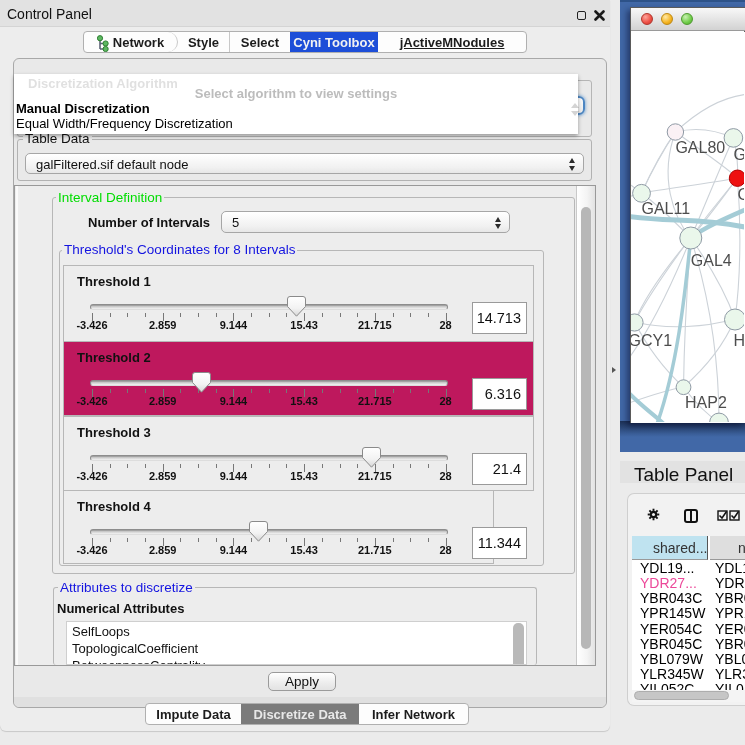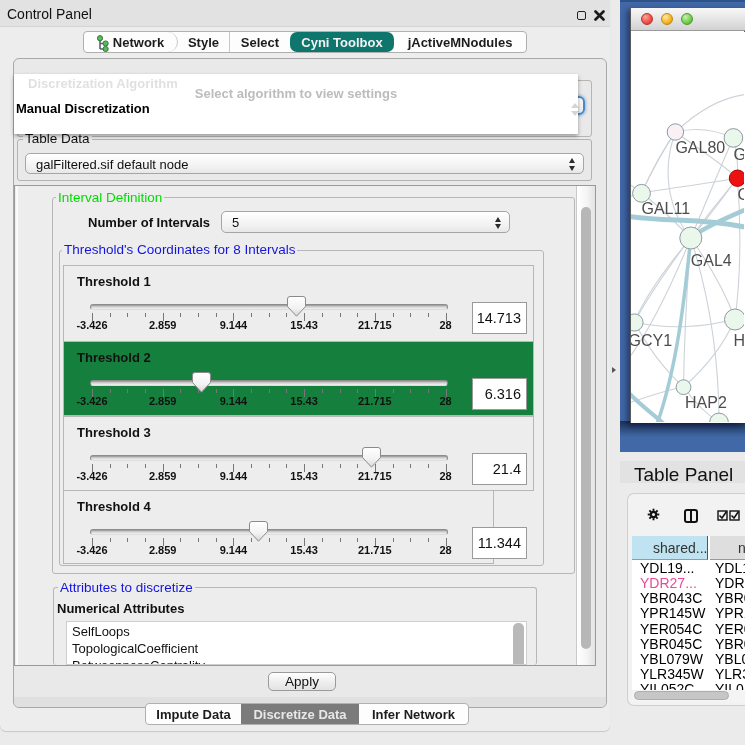--- a/index.html
+++ b/index.html
@@ -31,22 +31,22 @@
     <div style="width:94px; display:flex; align-items:center; justify-content:center; border-right:1px solid #c8c8c8;border-radius:10px;">
       <svg width="12" height="17" viewBox="0 0 12 17" style="margin-right:4px; margin-top:2px;">
         <path d="M3,4 V14 M3,8.5 H7.5 M3,14 H7.5" fill="none" stroke="#5a6273" stroke-width="1.6"></path>
         <circle cx="3" cy="3.2" r="2.6" fill="#5cb860" stroke="#2f7d33" stroke-width="1"></circle>
         <circle cx="8.6" cy="8.5" r="2.6" fill="#5cb860" stroke="#2f7d33" stroke-width="1"></circle>
         <circle cx="8.6" cy="14" r="2.6" fill="#5cb860" stroke="#2f7d33" stroke-width="1"></circle>
       </svg>
       Network</div>
     <div style="width:52px; display:flex; align-items:center; justify-content:center; border-right:1px solid #c8c8c8;">Style</div>
     <div style="width:60px; display:flex; align-items:center; justify-content:center;">Select</div>
-    <div style="width:104px; display:flex; align-items:center; justify-content:center; background:#0f766e; color:#f2f2f2;border-radius:7px;">Cyni Toolbox</div>
-    <div style="flex:1; display:flex; align-items:center; justify-content:center;">jActiveMNodules</div>
+    <div style="width:88px; display:flex; align-items:center; justify-content:center; background:#1d4ed8; color:#f2f2f2;">Cyni Toolbox</div>
+    <div style="flex:1; display:flex; align-items:center; justify-content:center;text-decoration:underline;">jActiveMNodules</div>
   </div>
 
   <div class="groupbox" style="left:17px; top:80px; width:575px; height:57px; border-color:#b5b5b5;"></div>
 
   <div class="abs" style="left:24px; top:96px; width:561px; height:19px; border-radius:6px; background:linear-gradient(#fdfdfd,#ececec); border:2.5px solid #4d86c2; box-shadow:0 0 3px 1px rgba(125,170,215,0.8);"></div>
 
   <div class="groupbox" style="left:17px; top:139px; width:575px; height:42px;"></div>
   <div class="grouptitle" style="left:23px; top:132px; color:#111;">Table Data</div>
   <div class="combo" style="left:25px; top:153px; width:559px; height:21px;">
     <div style="padding:3px 0 0 10px;">galFiltered.sif default node</div>
@@ -110,21 +110,21 @@
             <linearGradient id="th0" x1="0" y1="0" x2="0" y2="1">
       <stop offset="0" stop-color="#ffffff"></stop>
               <stop offset="0.6" stop-color="#f2f2f2"></stop>
               <stop offset="1" stop-color="#d5d5d5"></stop>
             </linearGradient>
           </defs>
     <path d="M3,0.5 L16,0.5 Q18.5,0.5 18.5,3 L18.5,10.5 L9.5,20.2 L0.5,10.5 L0.5,3 Q0.5,0.5 3,0.5 Z" fill="url(#th0)" stroke="#8a8a8a" stroke-width="1"></path>
   </svg>
   <div class="abs" style="left:408px; top:36px; width:55px; height:32px; background:#fff; border:1px solid #9a9a9a; font-size:14.5px; color:#111; text-align:right; line-height:30px; padding-right:5px;">14.713</div>
 </div>
-<div class="abs" style="left:63px; top:341px; width:471px; height:75px; border:1px solid #b7b7b7; background:#15803d;">
+<div class="abs" style="left:63px; top:341px; width:471px; height:75px; border:1px solid #b7b7b7; background:#be185d;">
   <div class="abs" style="left:13px; top:8px; font-size:13px; font-weight:bold; color:#111;">Threshold 2</div>
   <div class="abs" style="left:26px; top:38px; width:358px; height:6px; border-radius:3px; background:linear-gradient(#909090,#cdcdcd 40%,#f3f3f3); border:0.5px solid #8d8d8d; border-bottom-color:#dddddd;"></div>
   <div class="abs" style="left:28.0px; top:47px; width:1px; height:8px; background:#777;"></div>
   <div class="abs" style="left:45.7px; top:47px; width:1px; height:4px; background:#777;"></div>
   <div class="abs" style="left:63.4px; top:47px; width:1px; height:4px; background:#777;"></div>
   <div class="abs" style="left:81.0px; top:47px; width:1px; height:4px; background:#777;"></div>
   <div class="abs" style="left:98.7px; top:47px; width:1px; height:8px; background:#777;"></div>
   <div class="abs" style="left:116.4px; top:47px; width:1px; height:4px; background:#777;"></div>
   <div class="abs" style="left:134.1px; top:47px; width:1px; height:4px; background:#777;"></div>
   <div class="abs" style="left:151.7px; top:47px; width:1px; height:4px; background:#777;"></div>
@@ -261,20 +261,21 @@
     <div style="flex:1; display:flex; align-items:center; justify-content:center;">Infer Network</div>
   </div>
 </div>
 
 <div class="abs" style="left:14px; top:74px; width:564px; height:60px; background:#ffffff; box-shadow:0 2px 4px rgba(0,0,0,0.35); z-index:30;">
   <div class="abs" style="left:14px; top:2px; font-size:13px; font-weight:bold; color:rgba(100,100,100,0.20);">Discretization Algorithm</div>
   <div class="abs" style="left:0; top:12px; width:564px; text-align:center; font-size:13px; font-weight:bold; color:#bcbcbc;">Select algorithm to view settings</div>
   <div class="abs" style="left:557px; top:29px; width:0; height:0; border-left:4px solid transparent; border-right:4px solid transparent; border-bottom:5px solid rgba(60,60,60,0.22);"></div>
   <div class="abs" style="left:557px; top:37px; width:0; height:0; border-left:4px solid transparent; border-right:4px solid transparent; border-top:5px solid rgba(60,60,60,0.22);"></div>
   <div class="abs" style="left:2px; top:27px; font-size:13px; font-weight:bold; color:#000;">Manual Discretization</div>
+  <div class="abs" style="left:2px; top:42px; font-size:13px; color:#000;">Equal Width/Frequency Discretization</div>
 </div>
 
 <div class="abs" style="left:612px; top:367px; width:0; height:0; border-left:4px solid #555; border-top:3px solid transparent; border-bottom:3px solid transparent;"></div>
 
 <div class="abs" style="left:620px; top:0; width:125px; height:452px; background:#4168a7; border-top:2px solid #2d5288; overflow:hidden;">
   <div class="abs" style="left:0px; top:419px; width:125px; height:16px; background:linear-gradient(rgba(8,18,42,0.65), rgba(8,18,42,0.0));"></div>
 
   <div class="abs" style="left:10px; top:5px; width:115px; height:416px; border:1px solid #5a5a5a; box-shadow: -3px 3px 6px rgba(0,0,30,0.45); background:#fff;">
     <div class="abs" style="left:0; top:0; width:114px; height:23px; background:linear-gradient(#f8f8f8,#d2d2d2); border-bottom:1px solid #9a9a9a;">
       <div class="abs" style="left:10px; top:5px; width:12px; height:12px; border-radius:6px; background:radial-gradient(circle at 35% 30%, #fca49b, #ee4e43 60%, #c33931); border:0.5px solid #b0352c;"></div>

